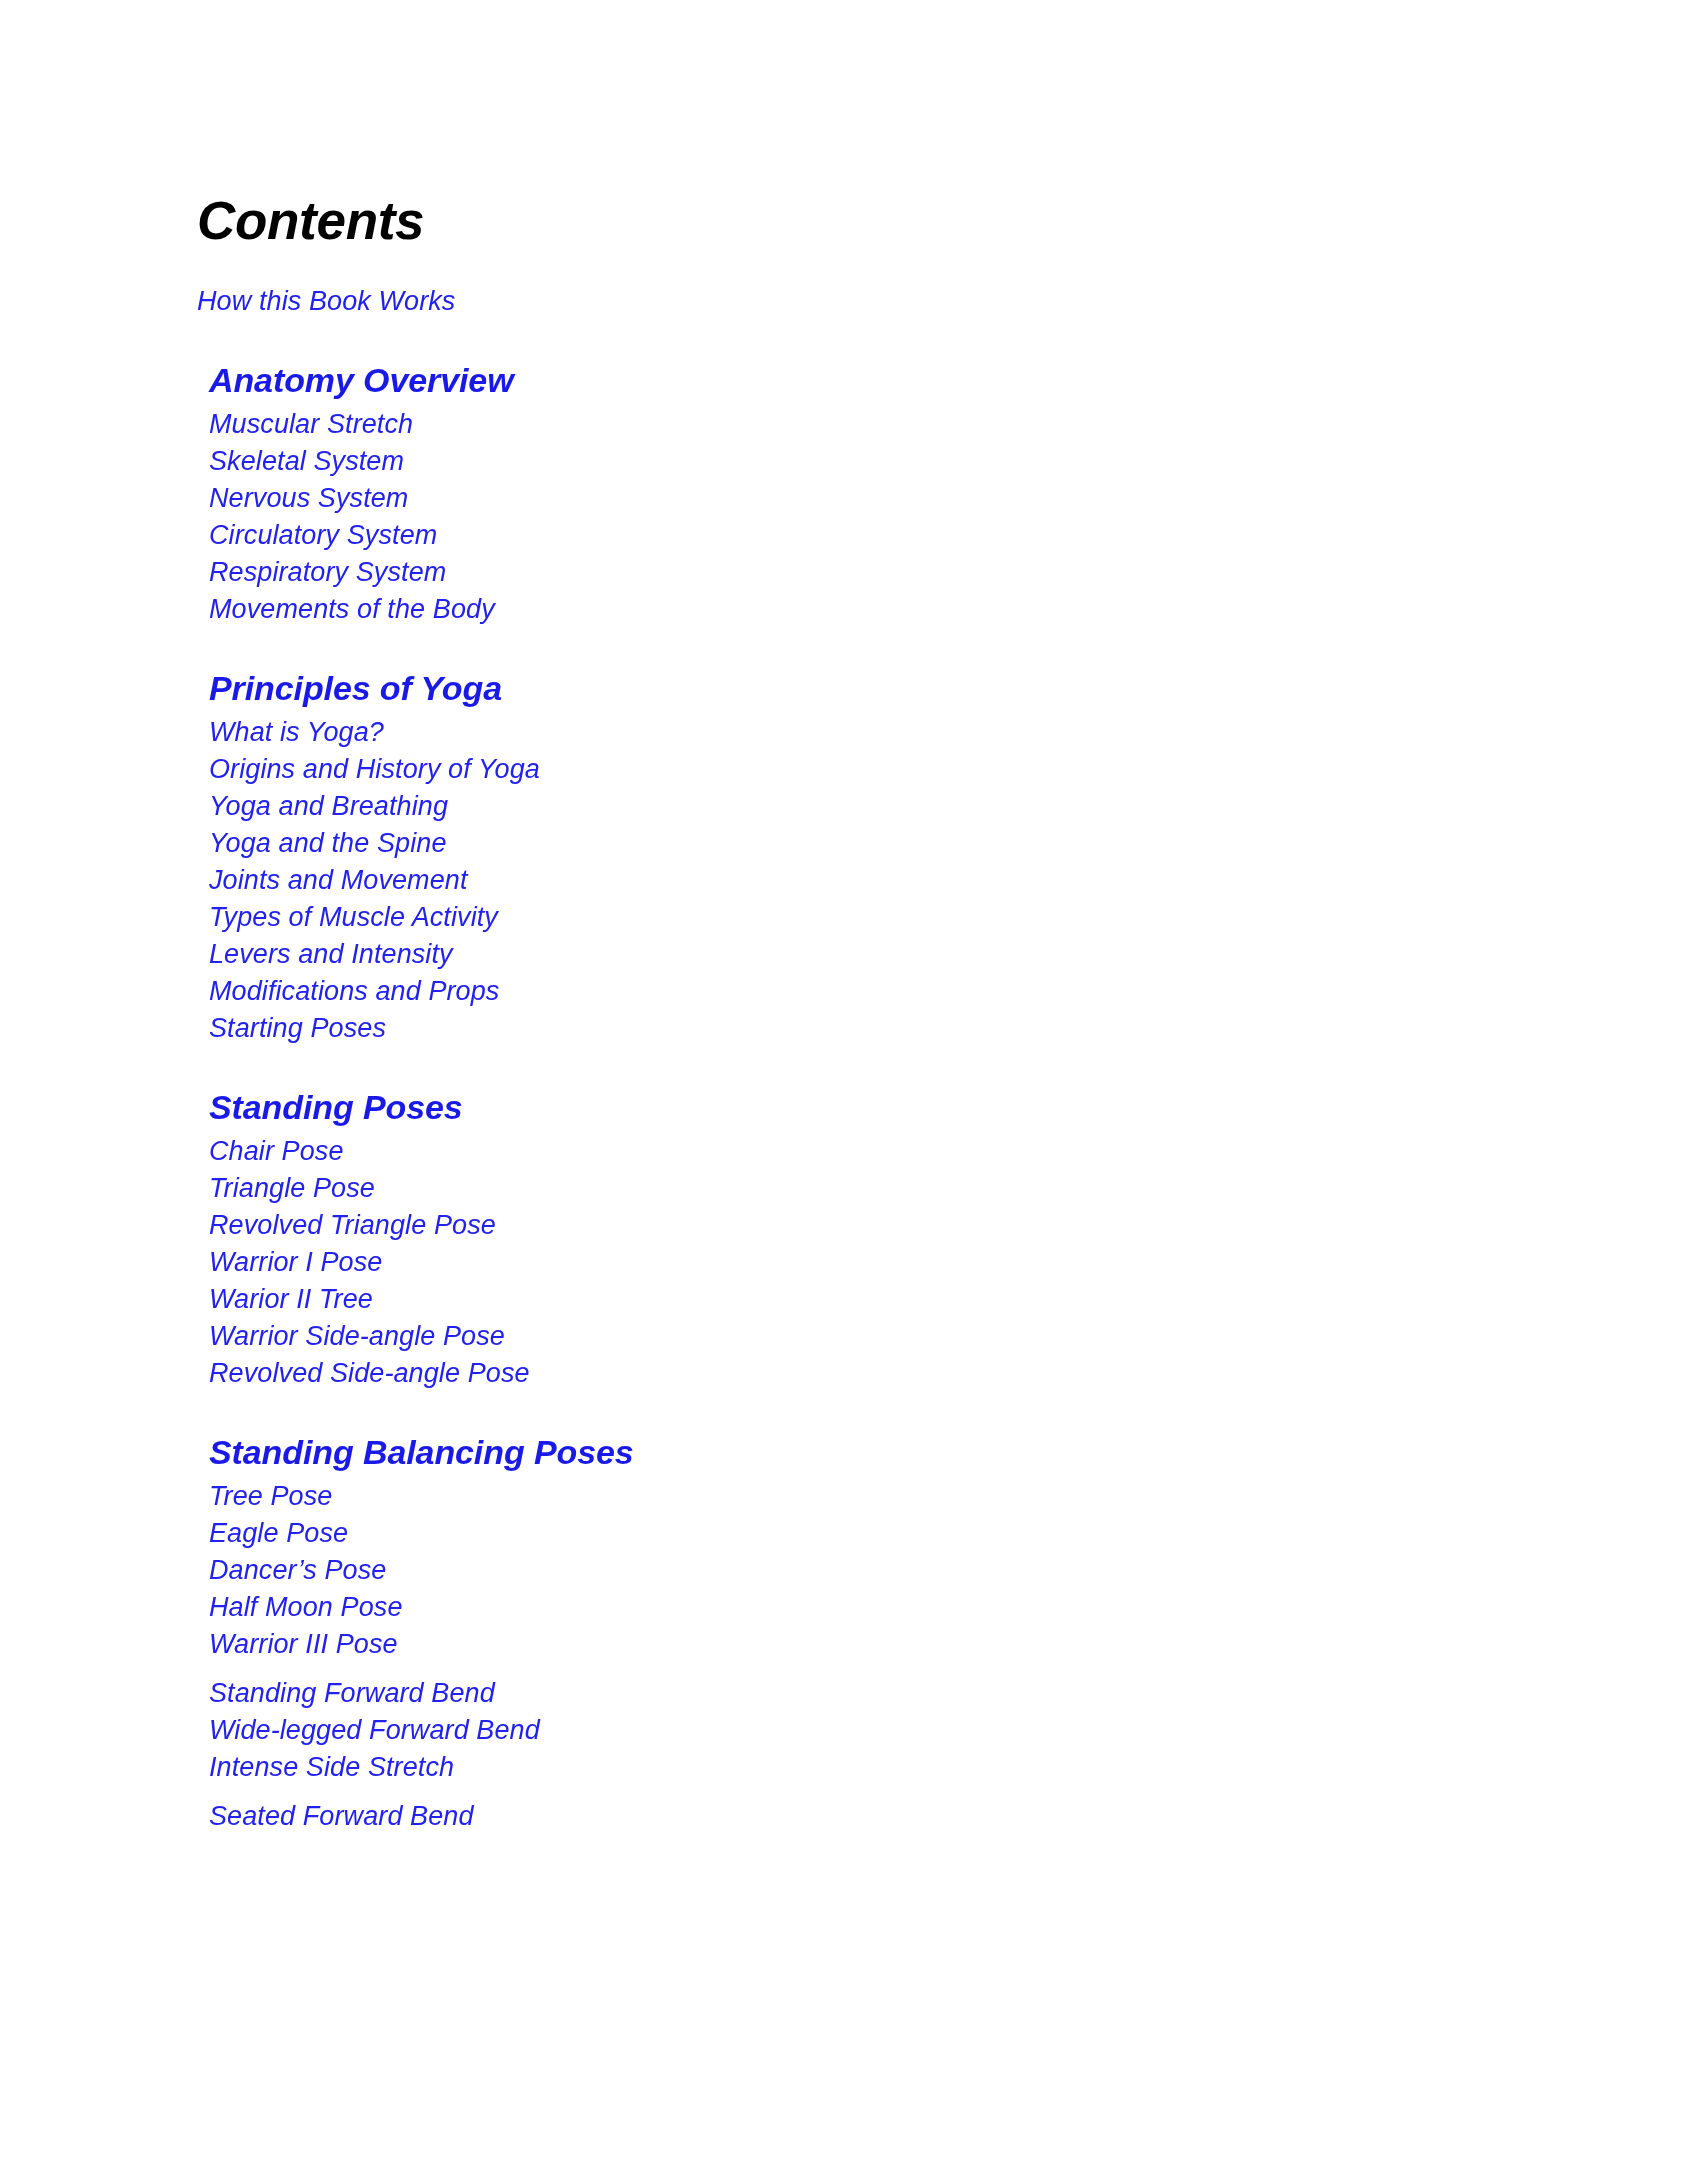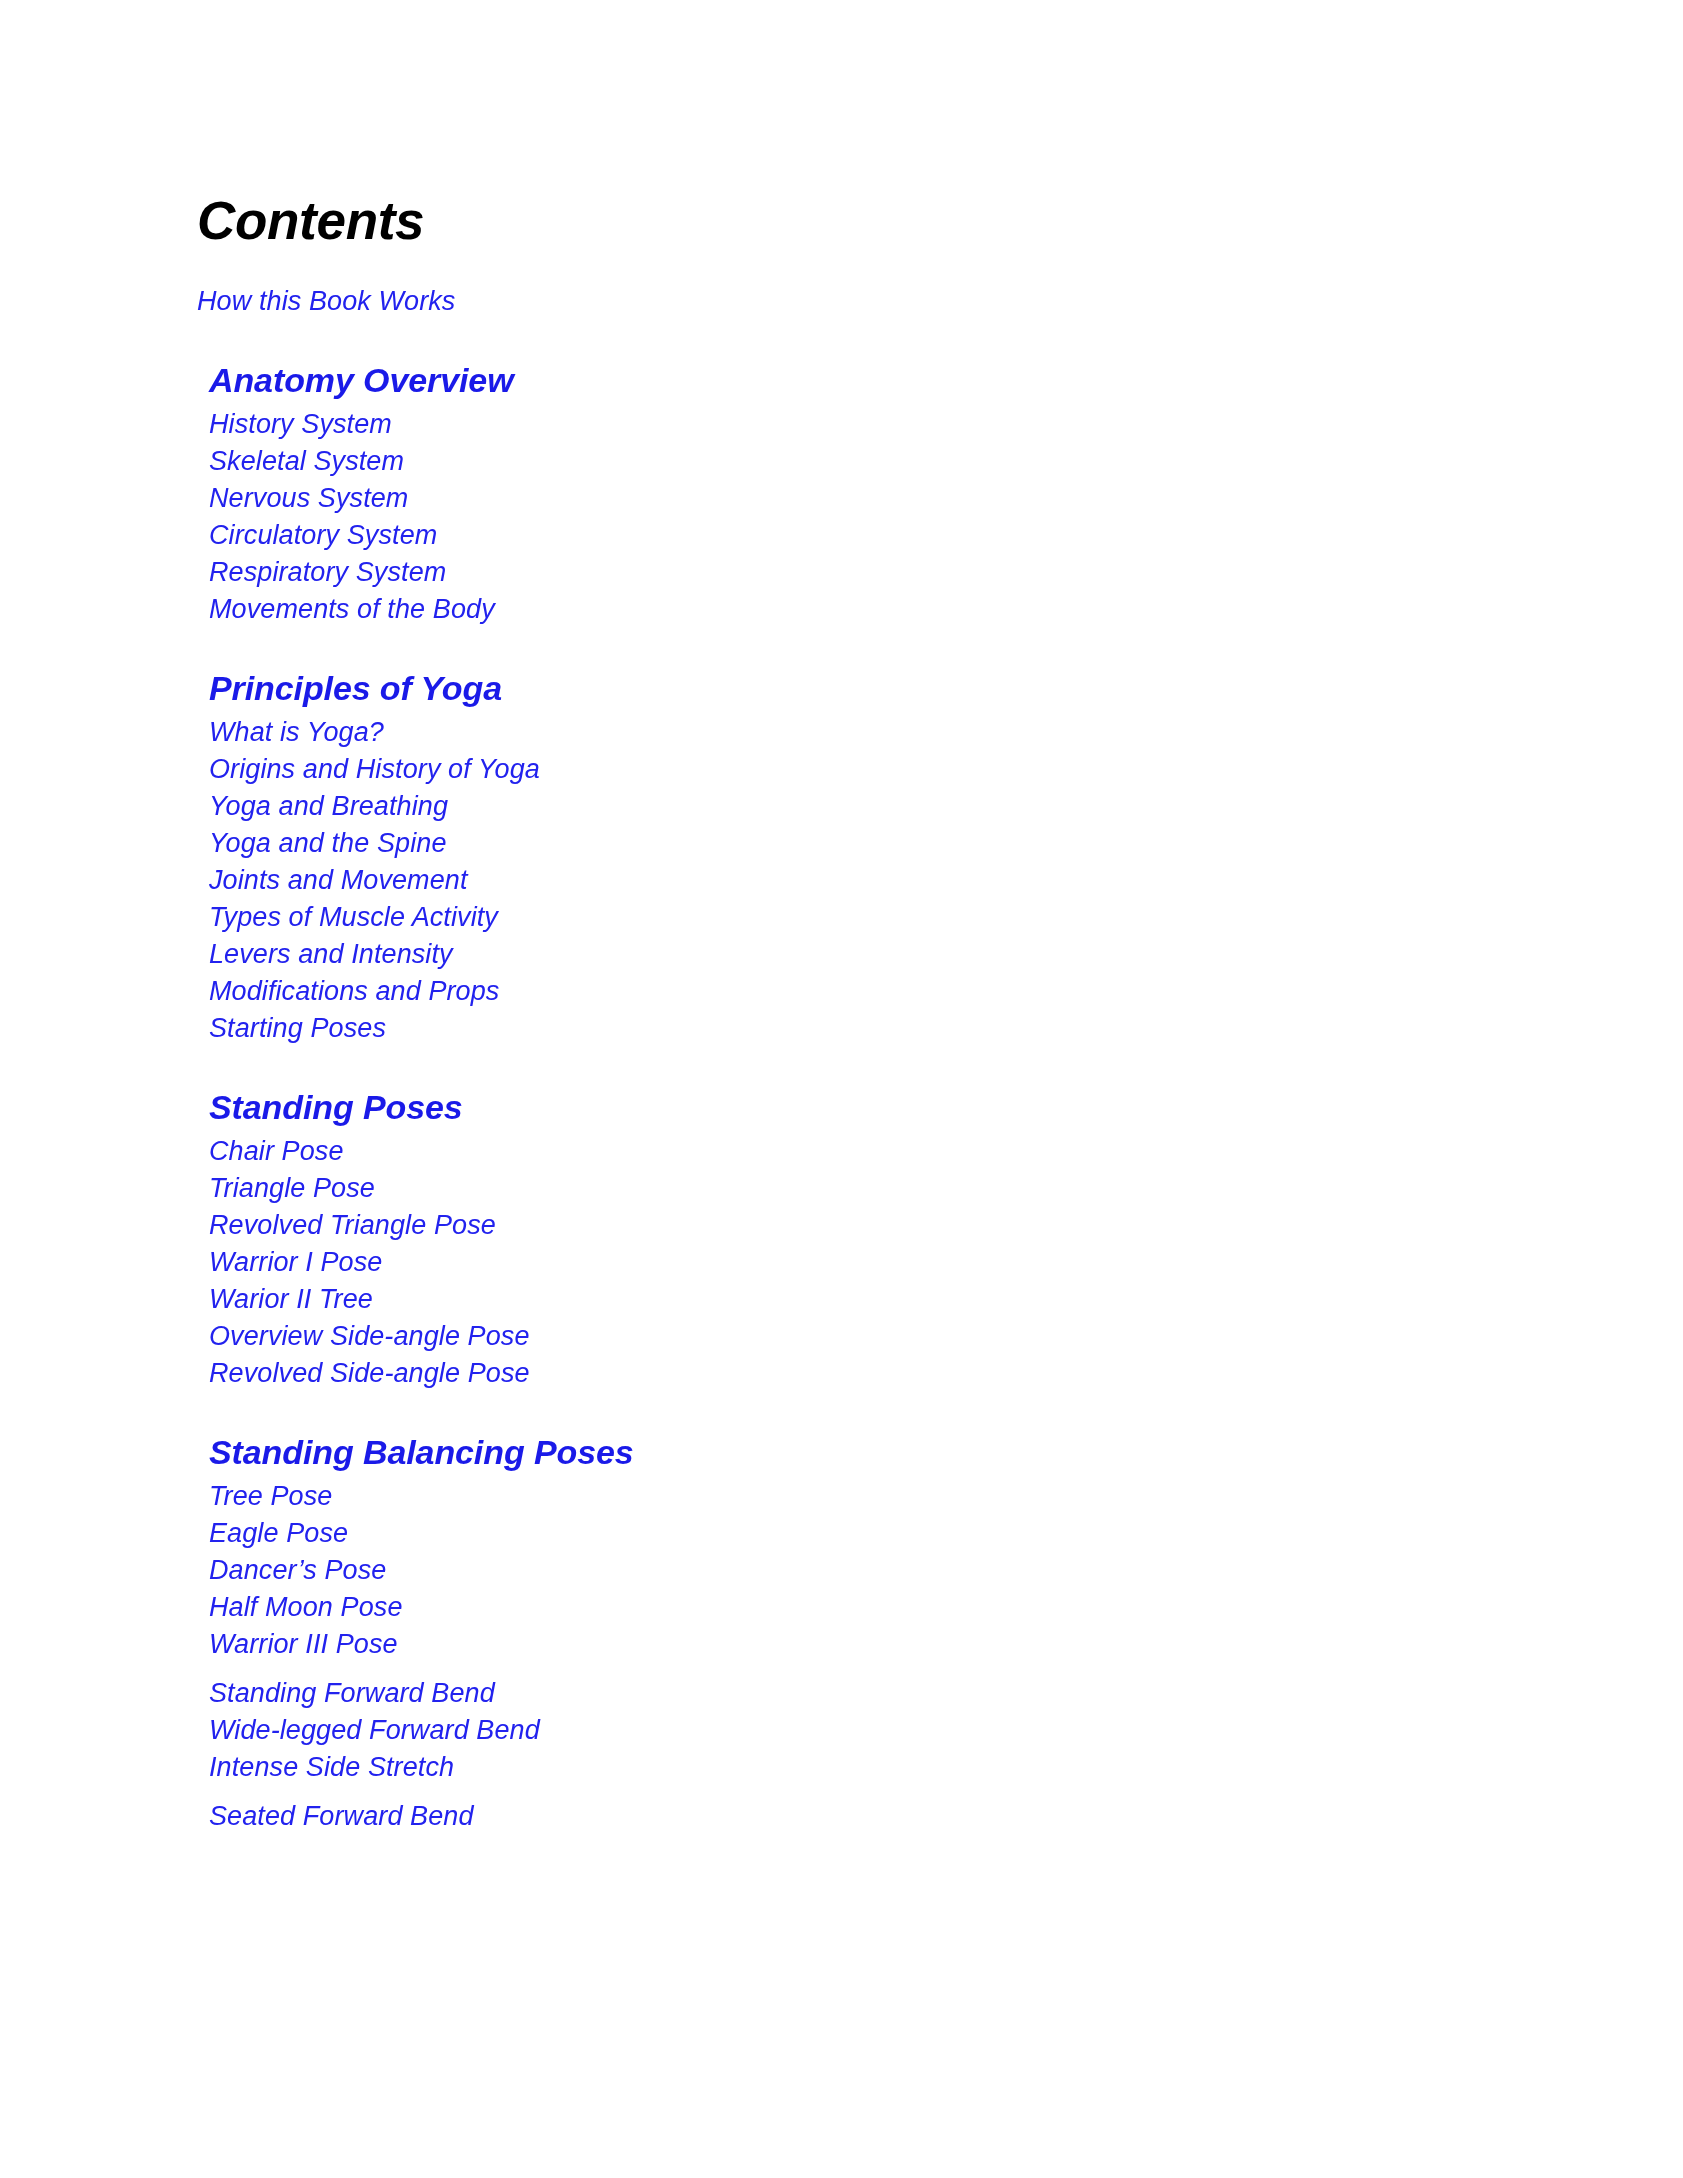--- a/index.html
+++ b/index.html
@@ -93,21 +93,21 @@
 <div class="page">
   <div class="toc">
 
     <h1 class="page-title">Contents</h1>
 
     <div class="intro-item">How this Book Works</div>
 
     <div class="section">
       <div class="section-heading">Anatomy Overview</div>
       <ul class="section-list">
-        <li>History System</li>
+        <li>Muscular Stretch</li>
         <li>Skeletal System</li>
         <li>Nervous System</li>
         <li>Circulatory System</li>
         <li>Respiratory System</li>
         <li>Movements of the Body</li>
       </ul>
     </div>
 
     <div class="section">
       <div class="section-heading">Principles of Yoga</div>
@@ -125,21 +125,21 @@
     </div>
 
     <div class="section">
       <div class="section-heading">Standing Poses</div>
       <ul class="section-list">
         <li>Chair Pose</li>
         <li>Triangle Pose</li>
         <li>Revolved Triangle Pose</li>
         <li>Warrior I Pose</li>
         <li>Warior II Tree</li>
-        <li>Overview Side-angle Pose</li>
+        <li>Warrior Side-angle Pose</li>
         <li>Revolved Side-angle Pose</li>
       </ul>
     </div>
 
     <div class="section">
       <div class="section-heading">Standing Balancing Poses</div>
       <ul class="section-list">
         <li>Tree Pose</li>
         <li>Eagle Pose</li>
         <li>Dancer’s Pose</li>

